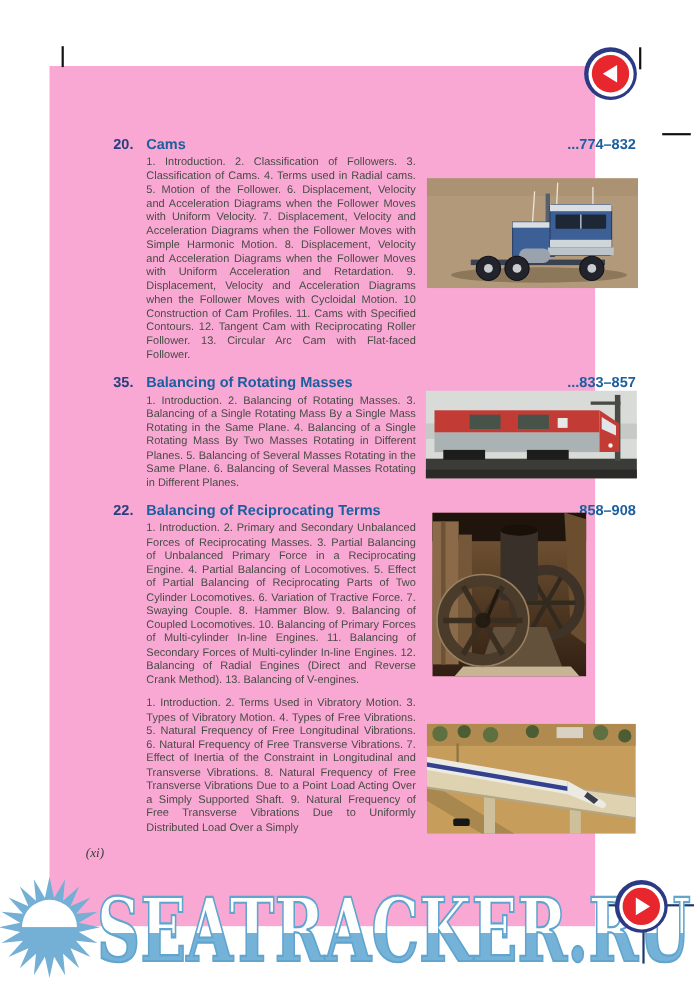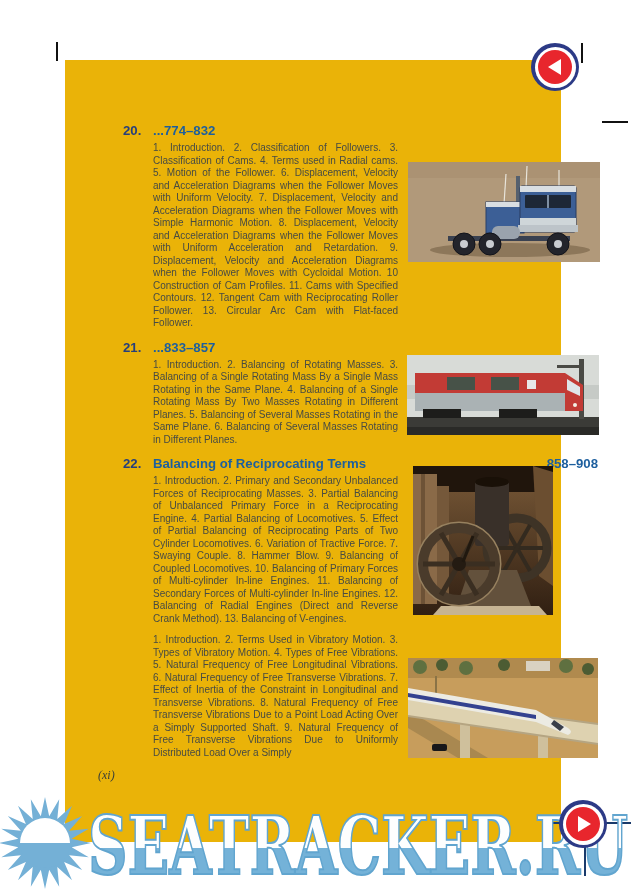--- a/index.html
+++ b/index.html
@@ -3,22 +3,21 @@
 <meta charset="utf-8">
 <style>
   html,body{margin:0;padding:0;}
   body{
     width:631px;height:893px;position:relative;overflow:hidden;
     background:#ffffff;
     font-family:"Liberation Sans", sans-serif;
   }
   .page{
     position:absolute;left:45px;top:60px;width:496px;height:782px;
-    background:#eab308;
-    margin-left:20px;
+    background:#f9a8d4;
   }
   
   .toc-col{
     position:absolute;left:58px;top:62px;width:475px;
   }
   .entry{margin:0 0 9px 0;}
   .entry-head{
     display:flex;align-items:baseline;
     font-weight:bold;font-size:13.2px;line-height:17px;
   }
@@ -67,28 +66,30 @@
 </head>
 <body>
 
 <div class="page">
 
   <div class="toc-col">
 
     <section class="entry">
       <div class="entry-head">
         <span class="entry-num">20.</span>
+        <span class="entry-title">Cams</span>
         <span class="entry-pages">...774–832</span>
       </div>
       <p class="entry-body">1. Introduction. 2. Classification of Followers. 3. Classification of Cams. 4. Terms used in Radial cams. 5. Motion of the Follower. 6. Displacement, Velocity and Acceleration Diagrams when the Follower Moves with Uniform Velocity. 7. Displacement, Velocity and Acceleration Diagrams when the Follower Moves with Simple Harmonic Motion. 8. Displacement, Velocity and Acceleration Diagrams when the Follower Moves with Uniform Acceleration and Retardation. 9. Displacement, Velocity and Acceleration Diagrams when the Follower Moves with Cycloidal Motion. 10 Construction of Cam Profiles. 11. Cams with Specified Contours. 12. Tangent Cam with Reciprocating Roller Follower. 13. Circular Arc Cam with Flat-faced Follower.</p>
     </section>
 
     <section class="entry">
       <div class="entry-head">
-        <span class="entry-num">21.</span>
+        <span class="entry-num">35.</span>
+        <span class="entry-title">Balancing of Rotating Masses</span>
         <span class="entry-pages">...833–857</span>
       </div>
       <p class="entry-body">1. Introduction. 2. Balancing of Rotating Masses. 3. Balancing of a Single Rotating Mass By a Single Mass Rotating in the Same Plane. 4. Balancing of a Single Rotating Mass By Two Masses Rotating in Different Planes. 5. Balancing of Several Masses Rotating in the Same Plane. 6. Balancing of Several Masses Rotating in Different Planes.</p>
     </section>
 
     <section class="entry">
       <div class="entry-head">
         <span class="entry-num">22.</span>
         <span class="entry-title">Balancing of Reciprocating Terms</span>
         <span class="entry-pages">...858–908</span>

